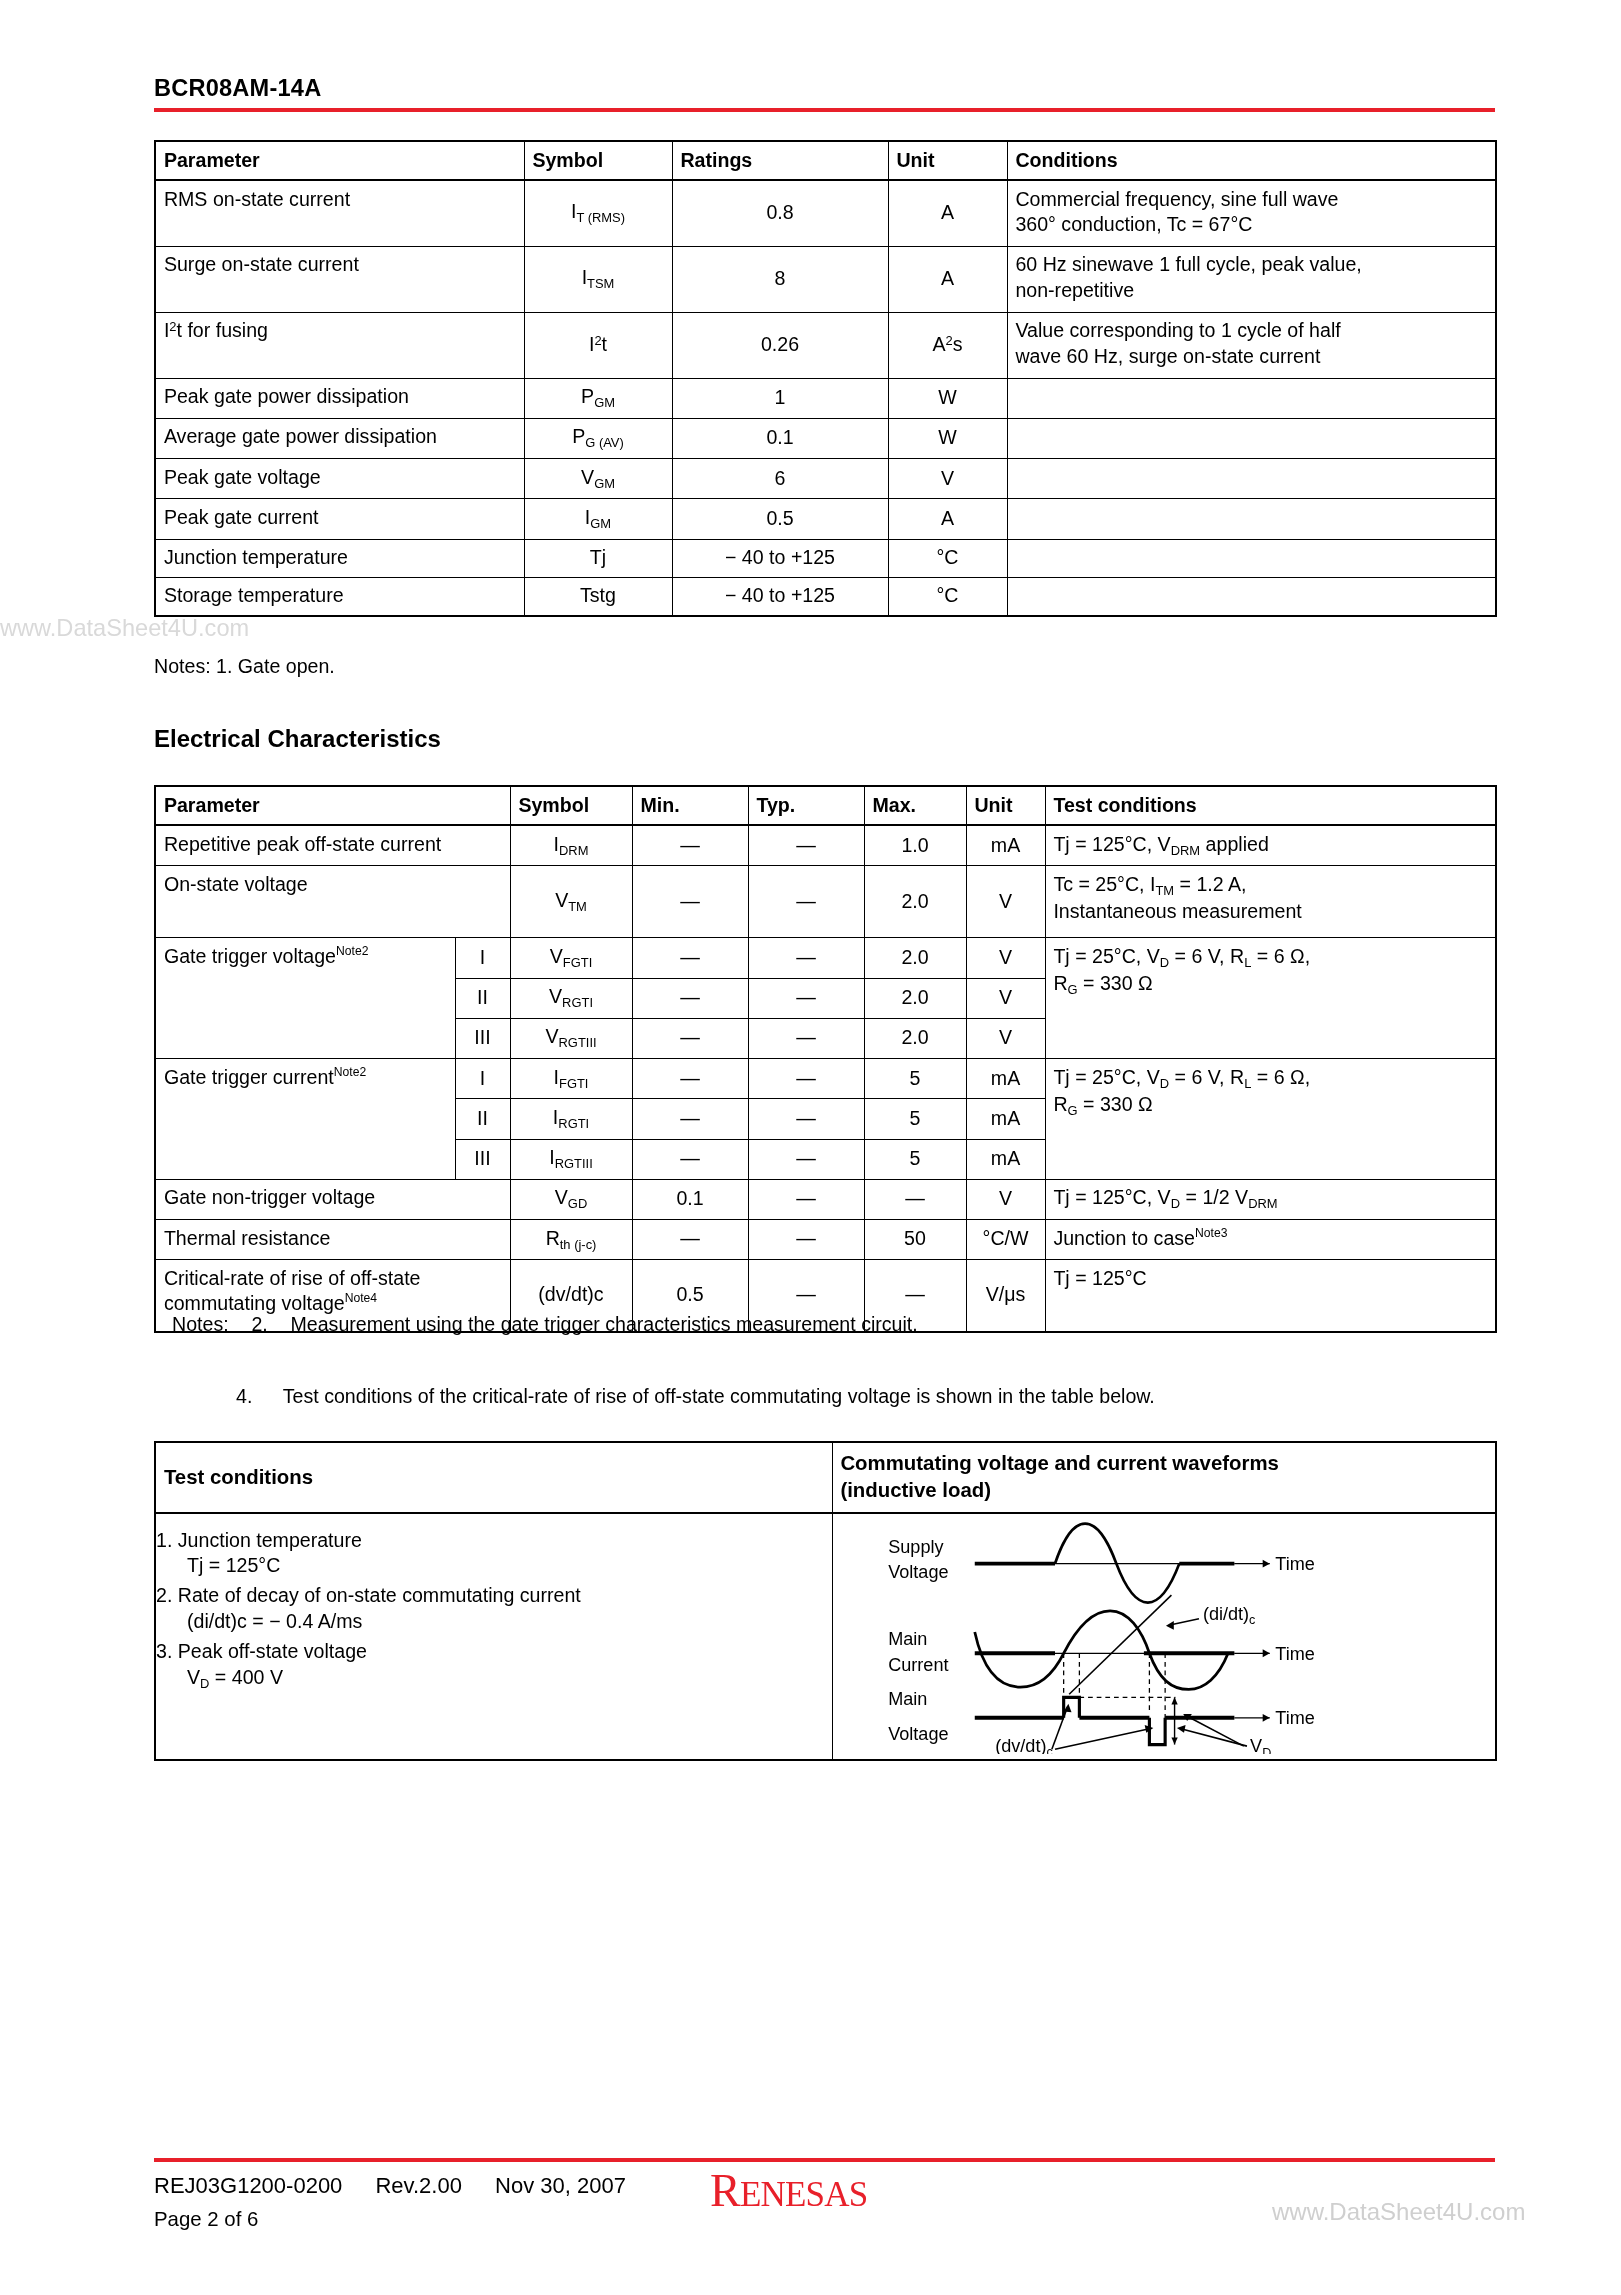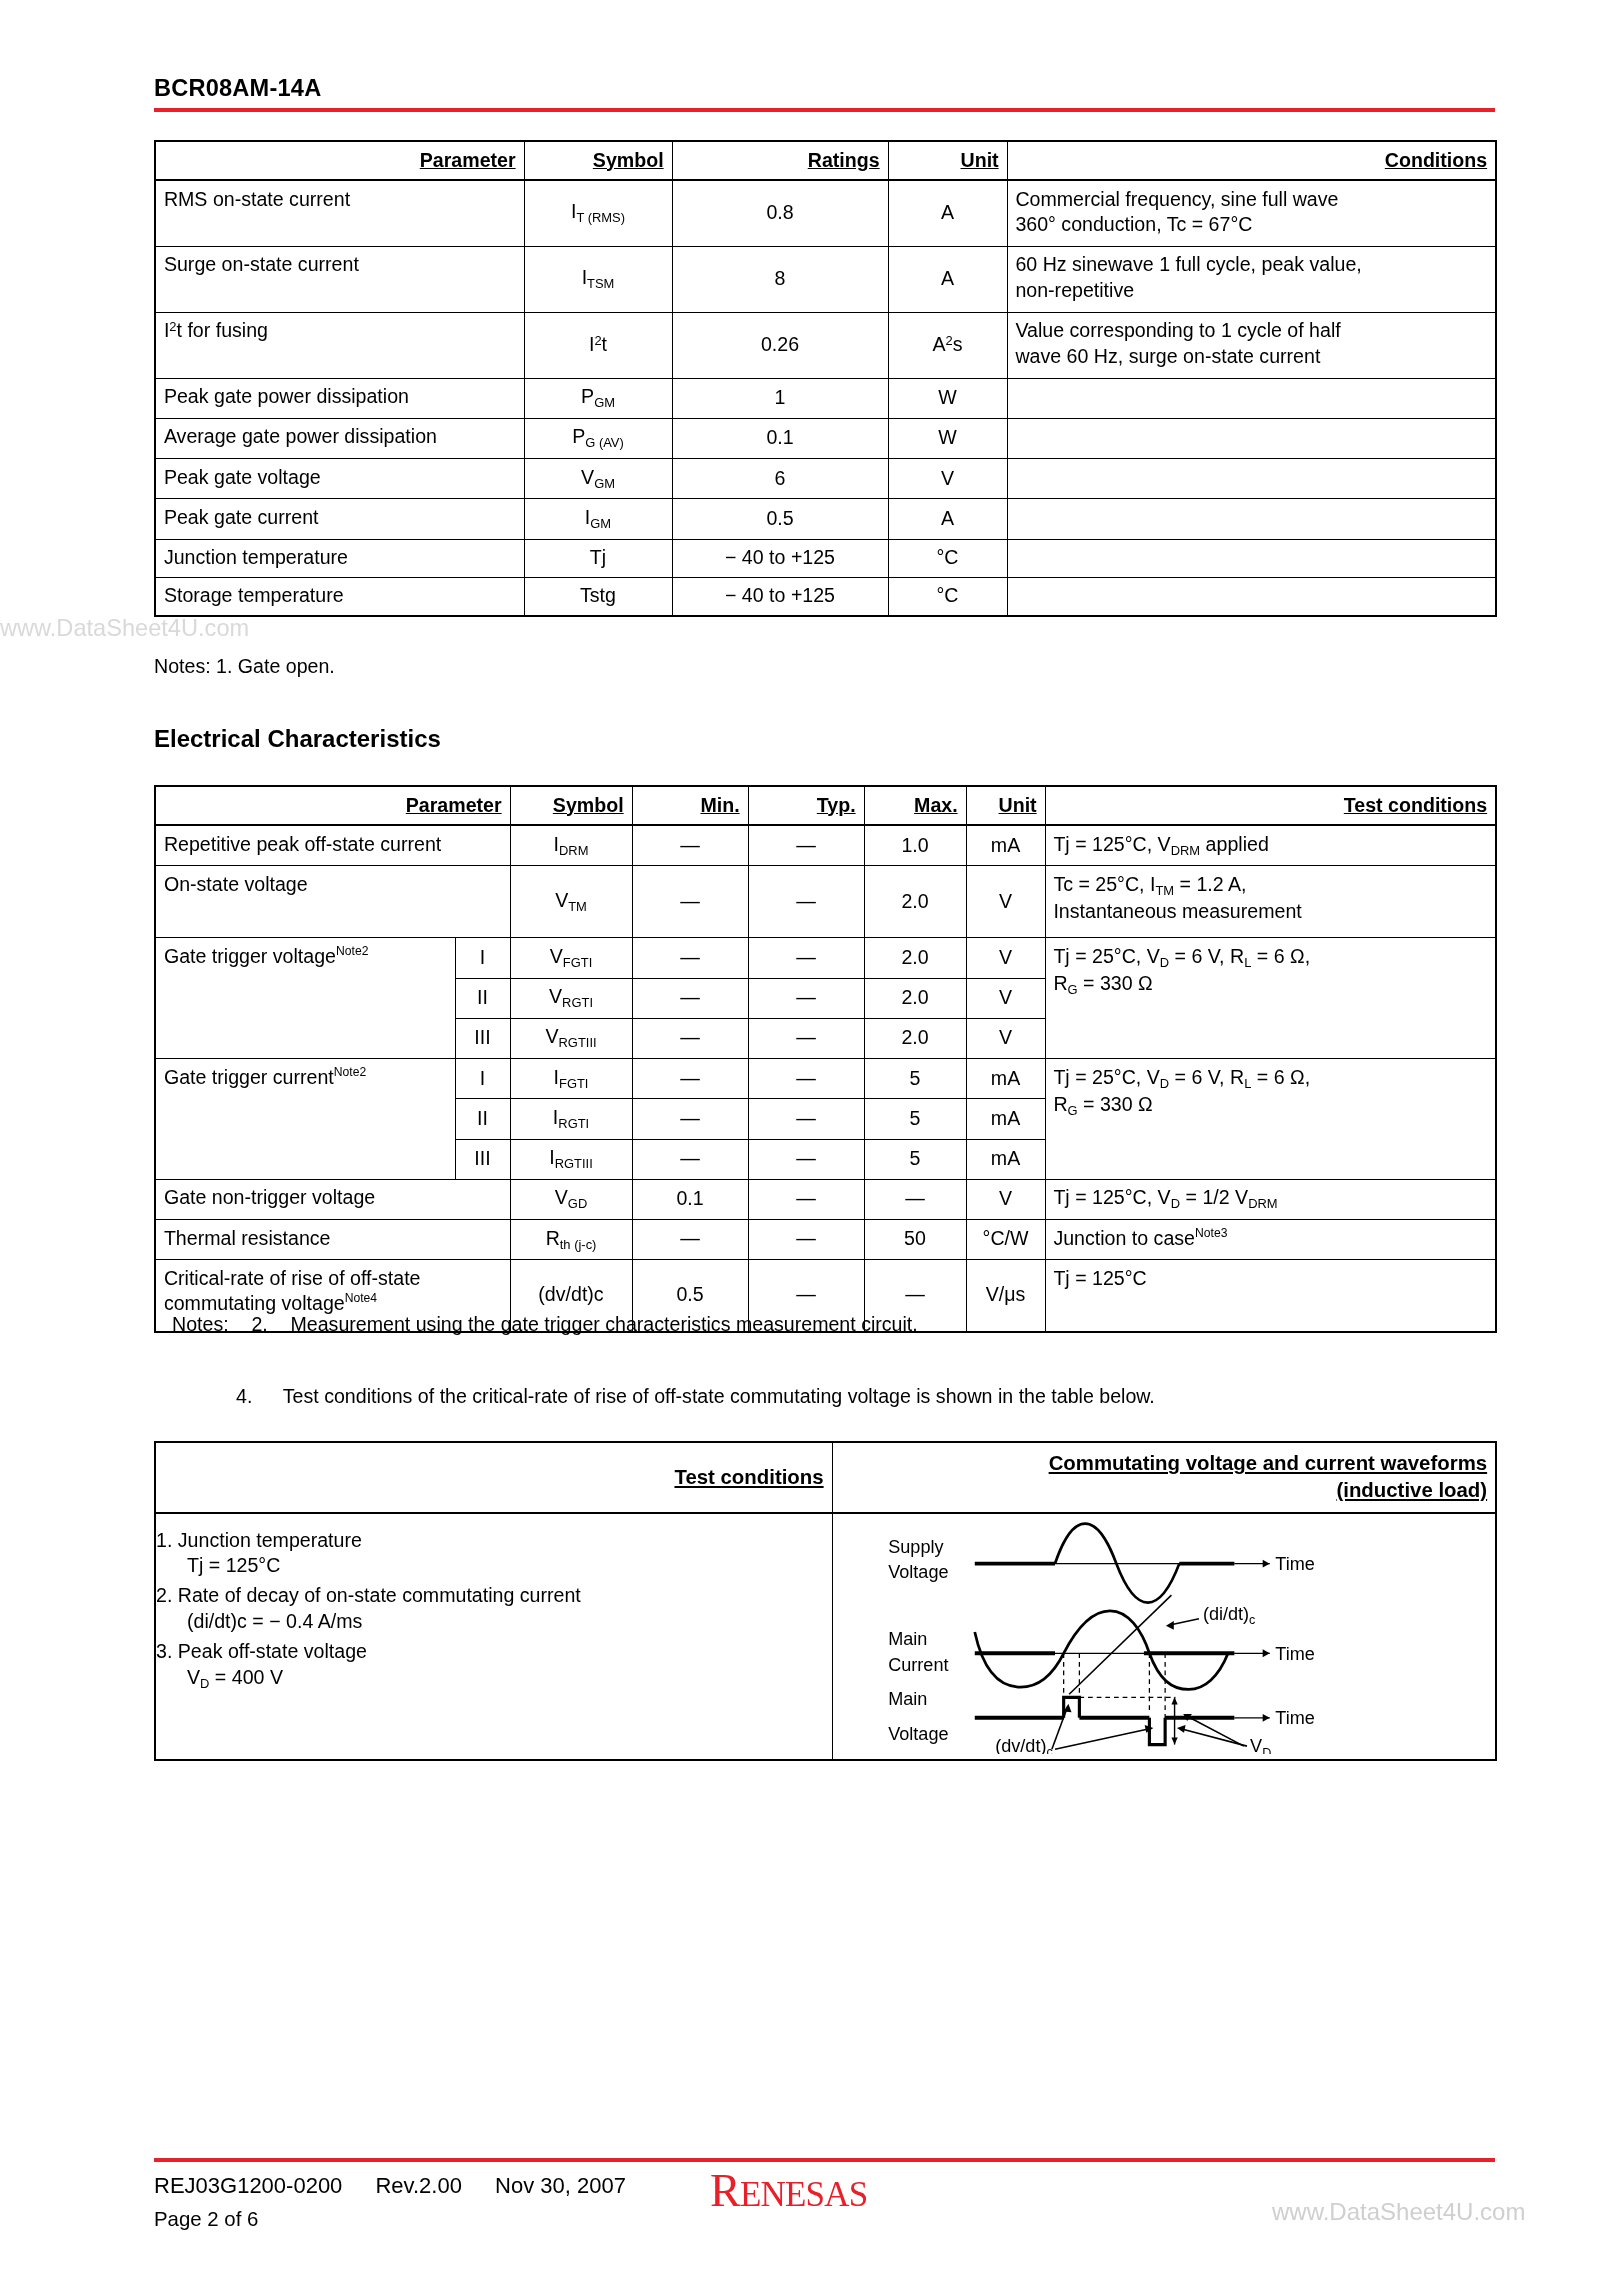--- a/index.html
+++ b/index.html
@@ -49,25 +49,24 @@
     line-height: 1.30;
   }
   table.dt td, table.dt th {
     border: 1.2px solid #000;
     padding: 5.5px 7.9px 6.3px 7.9px;
     vertical-align: top;
     font-weight: normal;
     text-align: left;
   }
   table.dt thead th {
-    text-align: right;
+    text-align: left;
     font-weight: bold;
     vertical-align: middle;
     border-bottom-width: 2.4px;
-    text-decoration: underline;
   }
   table.dt thead tr th { border-top-width: 2.4px; }
   table.dt tbody tr:last-child td { border-bottom-width: 2.4px; }
   table.dt td.c { text-align: center; vertical-align: middle; }
   table.dt td.l { text-align: left; }
   .outer-l { border-left-width: 2.4px !important; }
   .outer-r { border-right-width: 2.4px !important; }
 
   sub { font-size: 0.66em; vertical-align: -0.28em; }
   sup { font-size: 0.66em; vertical-align: 0.5em; }

